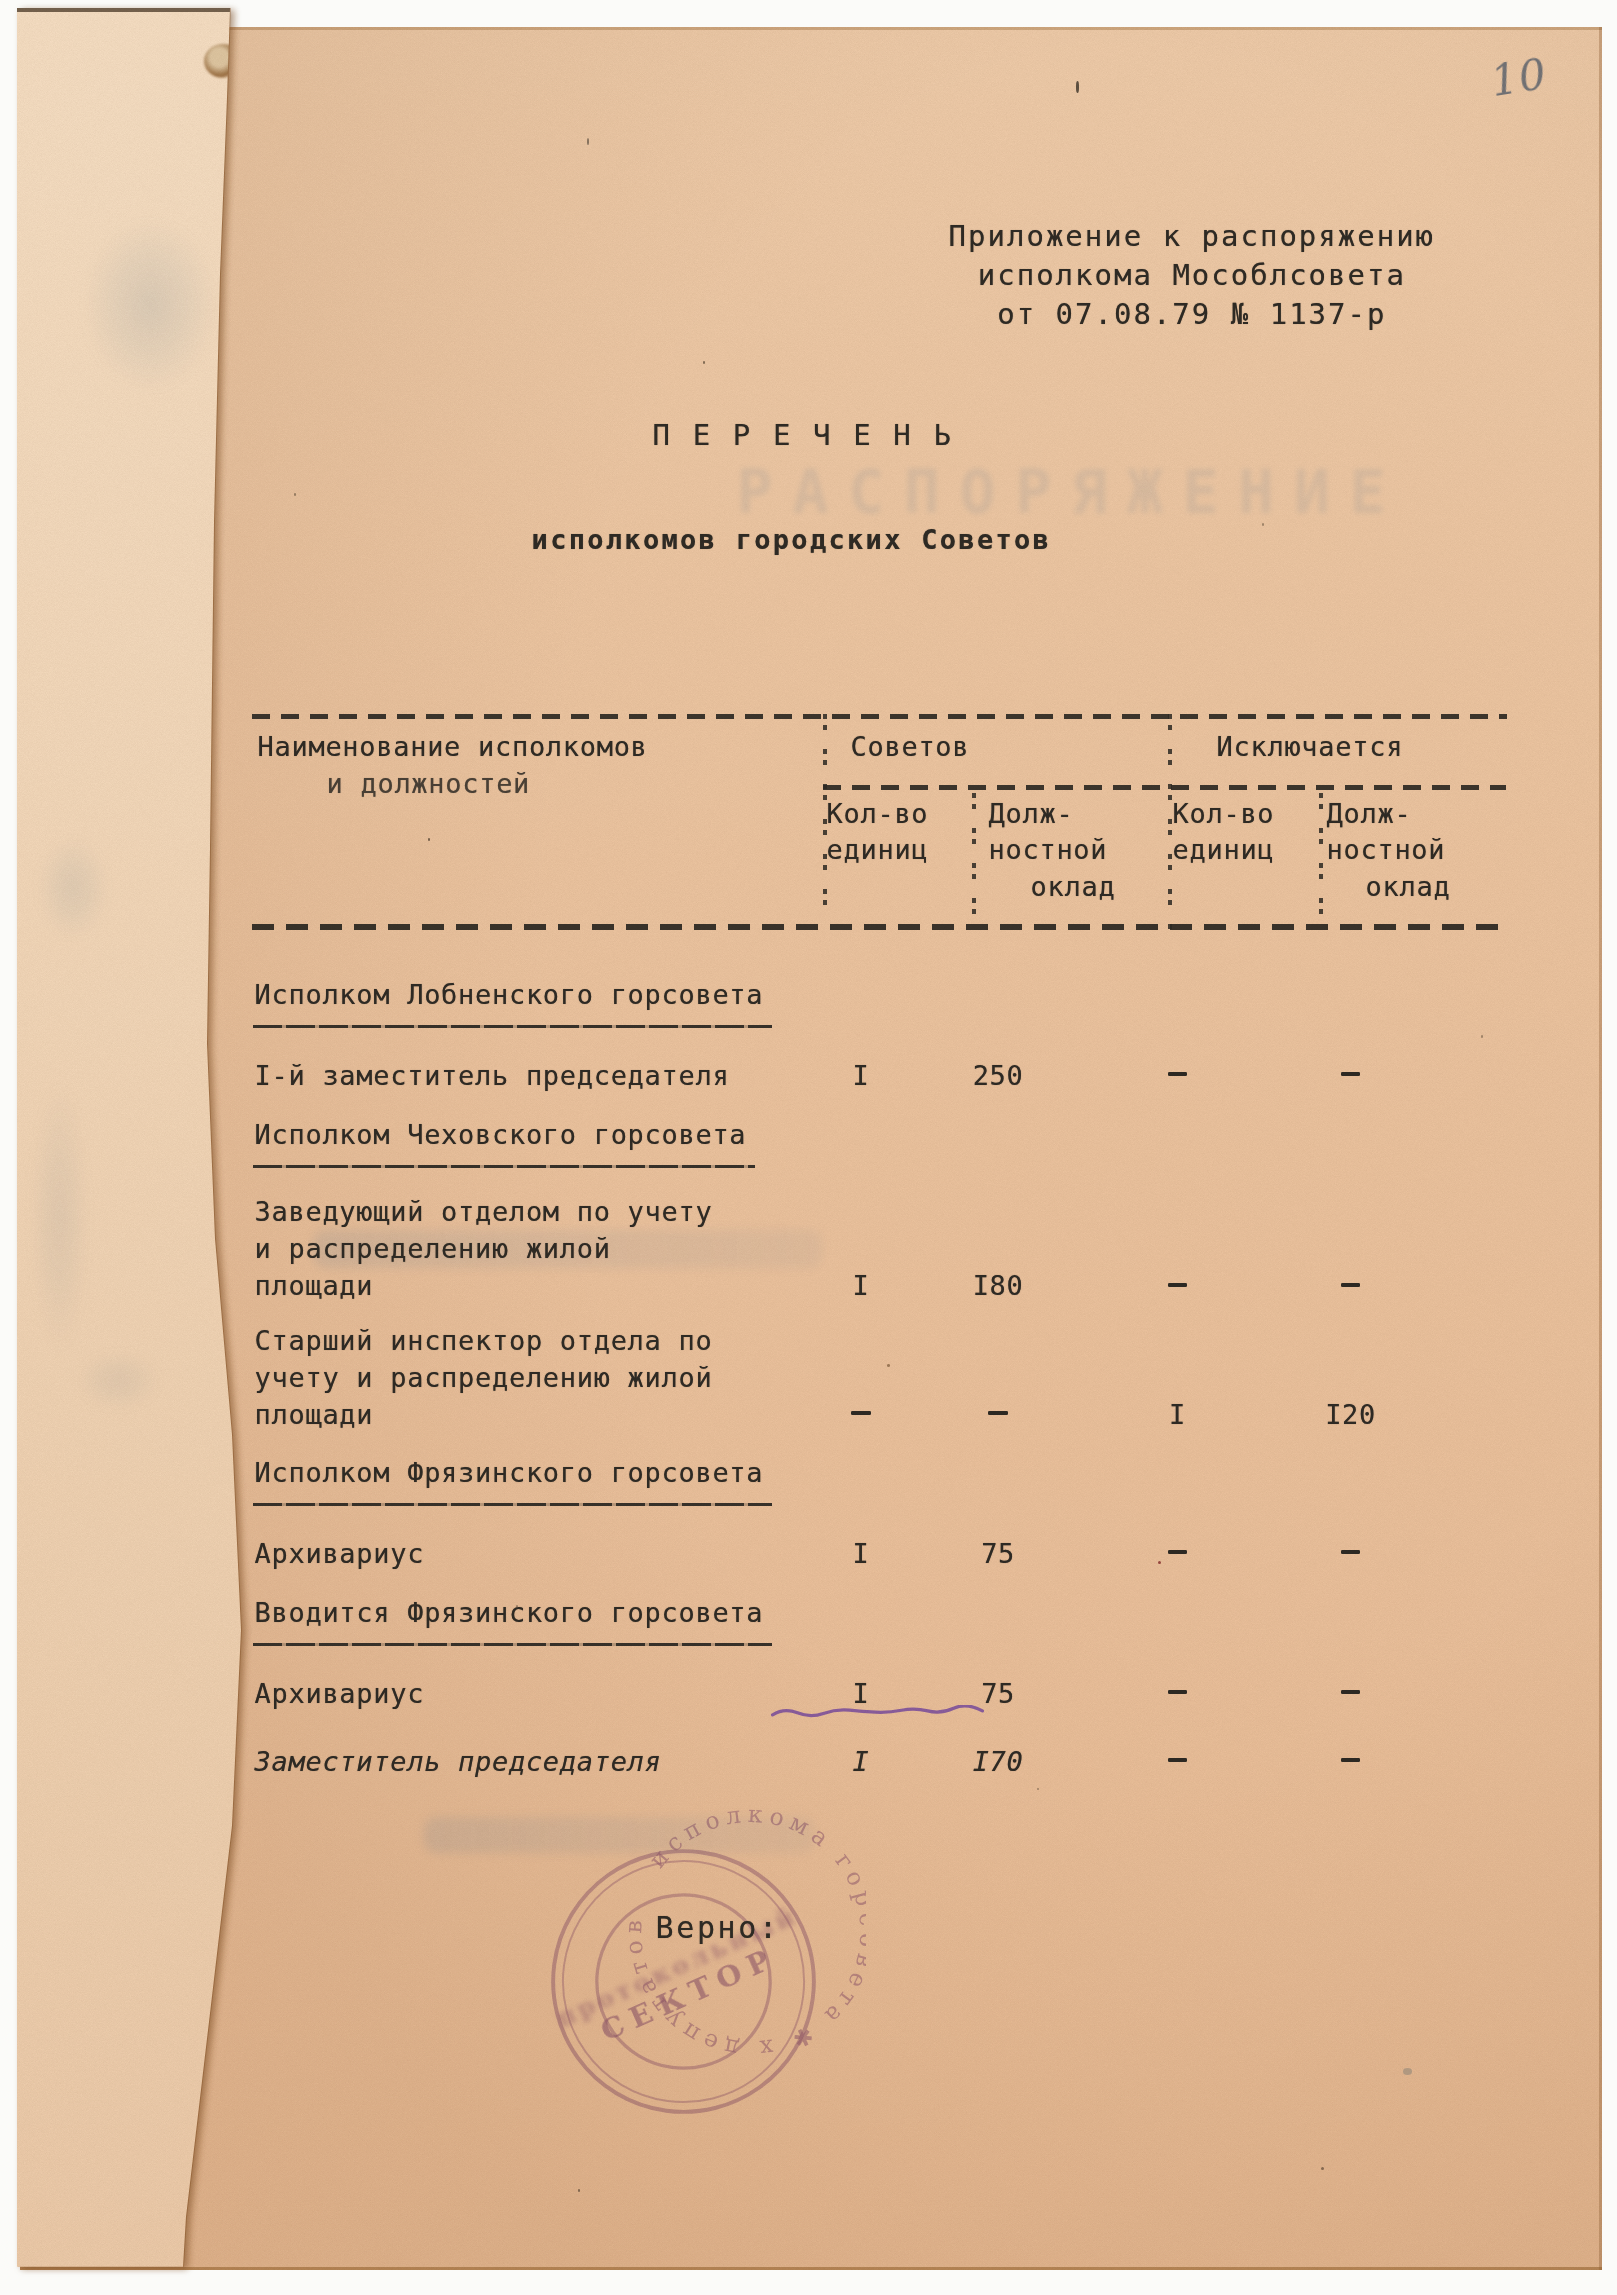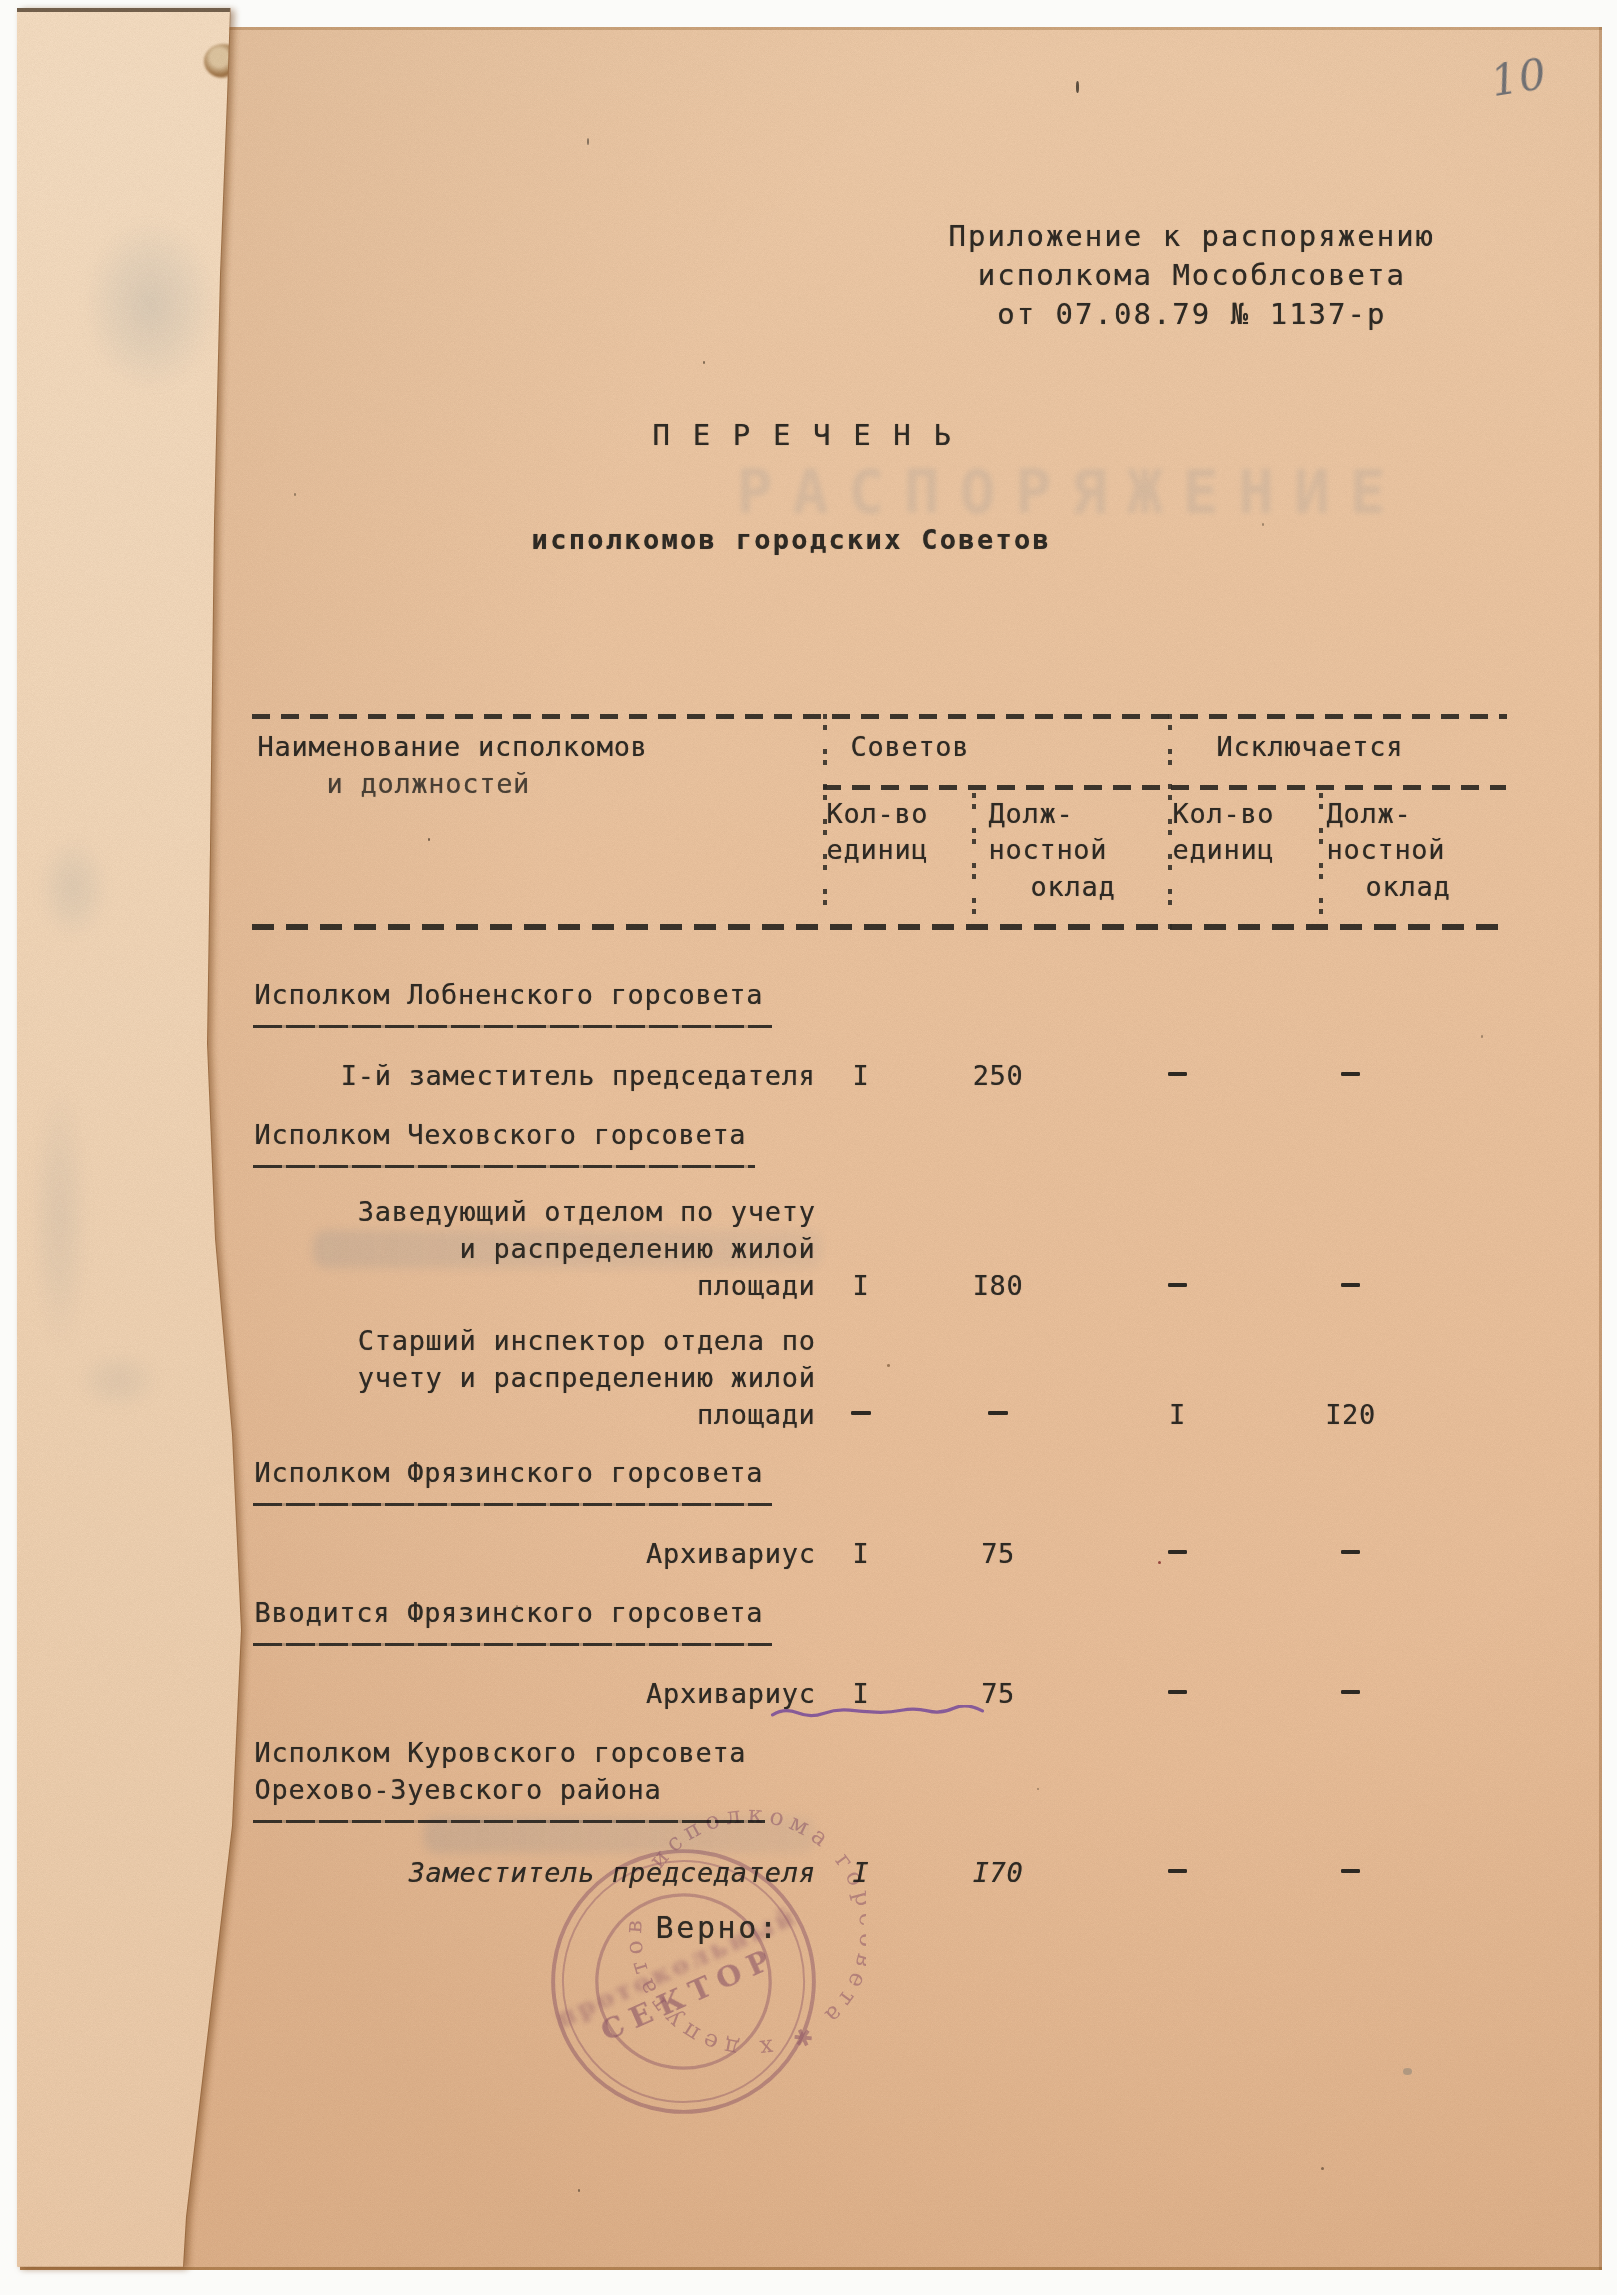--- a/index.html
+++ b/index.html
@@ -45,21 +45,21 @@
   
   .hdash{position:absolute;height:4.6px;opacity:.92;filter:blur(0.3px);
     background:repeating-linear-gradient(90deg,#2e2a24 0 17.6px,rgba(0,0,0,0) 17.6px 29px);}
   .hdash.heavy{height:5.9px;background:repeating-linear-gradient(90deg,#2b2721 0 22px,rgba(0,0,0,0) 22px 34px);}
   .vdots{position:absolute;width:4.6px;opacity:.85;filter:blur(0.3px);
     background:repeating-linear-gradient(180deg,#2e2a24 0 4.6px,rgba(0,0,0,0) 4.6px 11px,#2e2a24 11px 15.7px,rgba(0,0,0,0) 15.7px 35px);}
 
   
   .trow{position:relative;}
   .trow.data{display:grid;grid-template-columns:561px 91px 183px 176px 170px;align-items:end;}
-  .cell.name{white-space:pre-line;text-align:right;}
+  .cell.name{white-space:pre-line;}
   .cell.val{text-align:center;}
   .sec-u{position:relative;display:inline-block;padding-bottom:15px;}
   .sec-u::after{content:"";position:absolute;left:-2px;right:-9px;bottom:0;height:3.3px;filter:blur(0.3px);
     background:repeating-linear-gradient(90deg,rgba(46,42,36,.95) 0 29px,rgba(46,42,36,.25) 29px 33px);}
   .sec-u.ext::after{right:-103px;}
   .dash{display:inline-block;width:19.6px;height:3.9px;background:#2e2a24;border-radius:1.3px;
     filter:blur(0.3px);vertical-align:middle;margin-bottom:6.5px;}
   .squiggle{position:absolute;left:515px;top:30px;width:215px;height:17px;opacity:.85;filter:blur(0.3px);}
 
   
@@ -170,24 +170,20 @@
         <div class="trow sec" style="margin-top: 22px;"><span class="sec-u typed">Вводится Фрязинского горсовета</span></div>
         <div class="trow data" style="margin-top: 29px;">
           <div class="cell name typed">Архивариус</div>
           <div class="cell val typed">I</div>
           <div class="cell val typed">75</div>
           <div class="cell val typed"><span class="dash"></span></div>
           <div class="cell val typed"><span class="dash"></span></div>
           <div class="squiggle"><svg width="215" height="17" viewBox="0 0 330 26">
               <path d="M4 15 q18 -11 38 -3 t40 1 t40 -5 t40 3 t40 -3 t40 1 t40 -4 t44 4" fill="none" stroke="#7b4da0" stroke-width="5" stroke-linecap="round"></path>
             </svg></div>
-        </div>
-        <div class="trow sec" style="margin-top: 22px;">
-          <div><span class="typed">Исполком Куровского горсовета</span></div>
-          <div><span class="sec-u ext typed">Орехово-Зуевского района</span></div>
         </div>
         <div class="trow data" style="margin-top: 31px; font-style: italic;">
           <div class="cell name typed">Заместитель председателя</div>
           <div class="cell val typed">I</div>
           <div class="cell val typed">I70</div>
           <div class="cell val typed"><span class="dash"></span></div>
           <div class="cell val typed"><span class="dash"></span></div>
         </div>
       </div>
 

